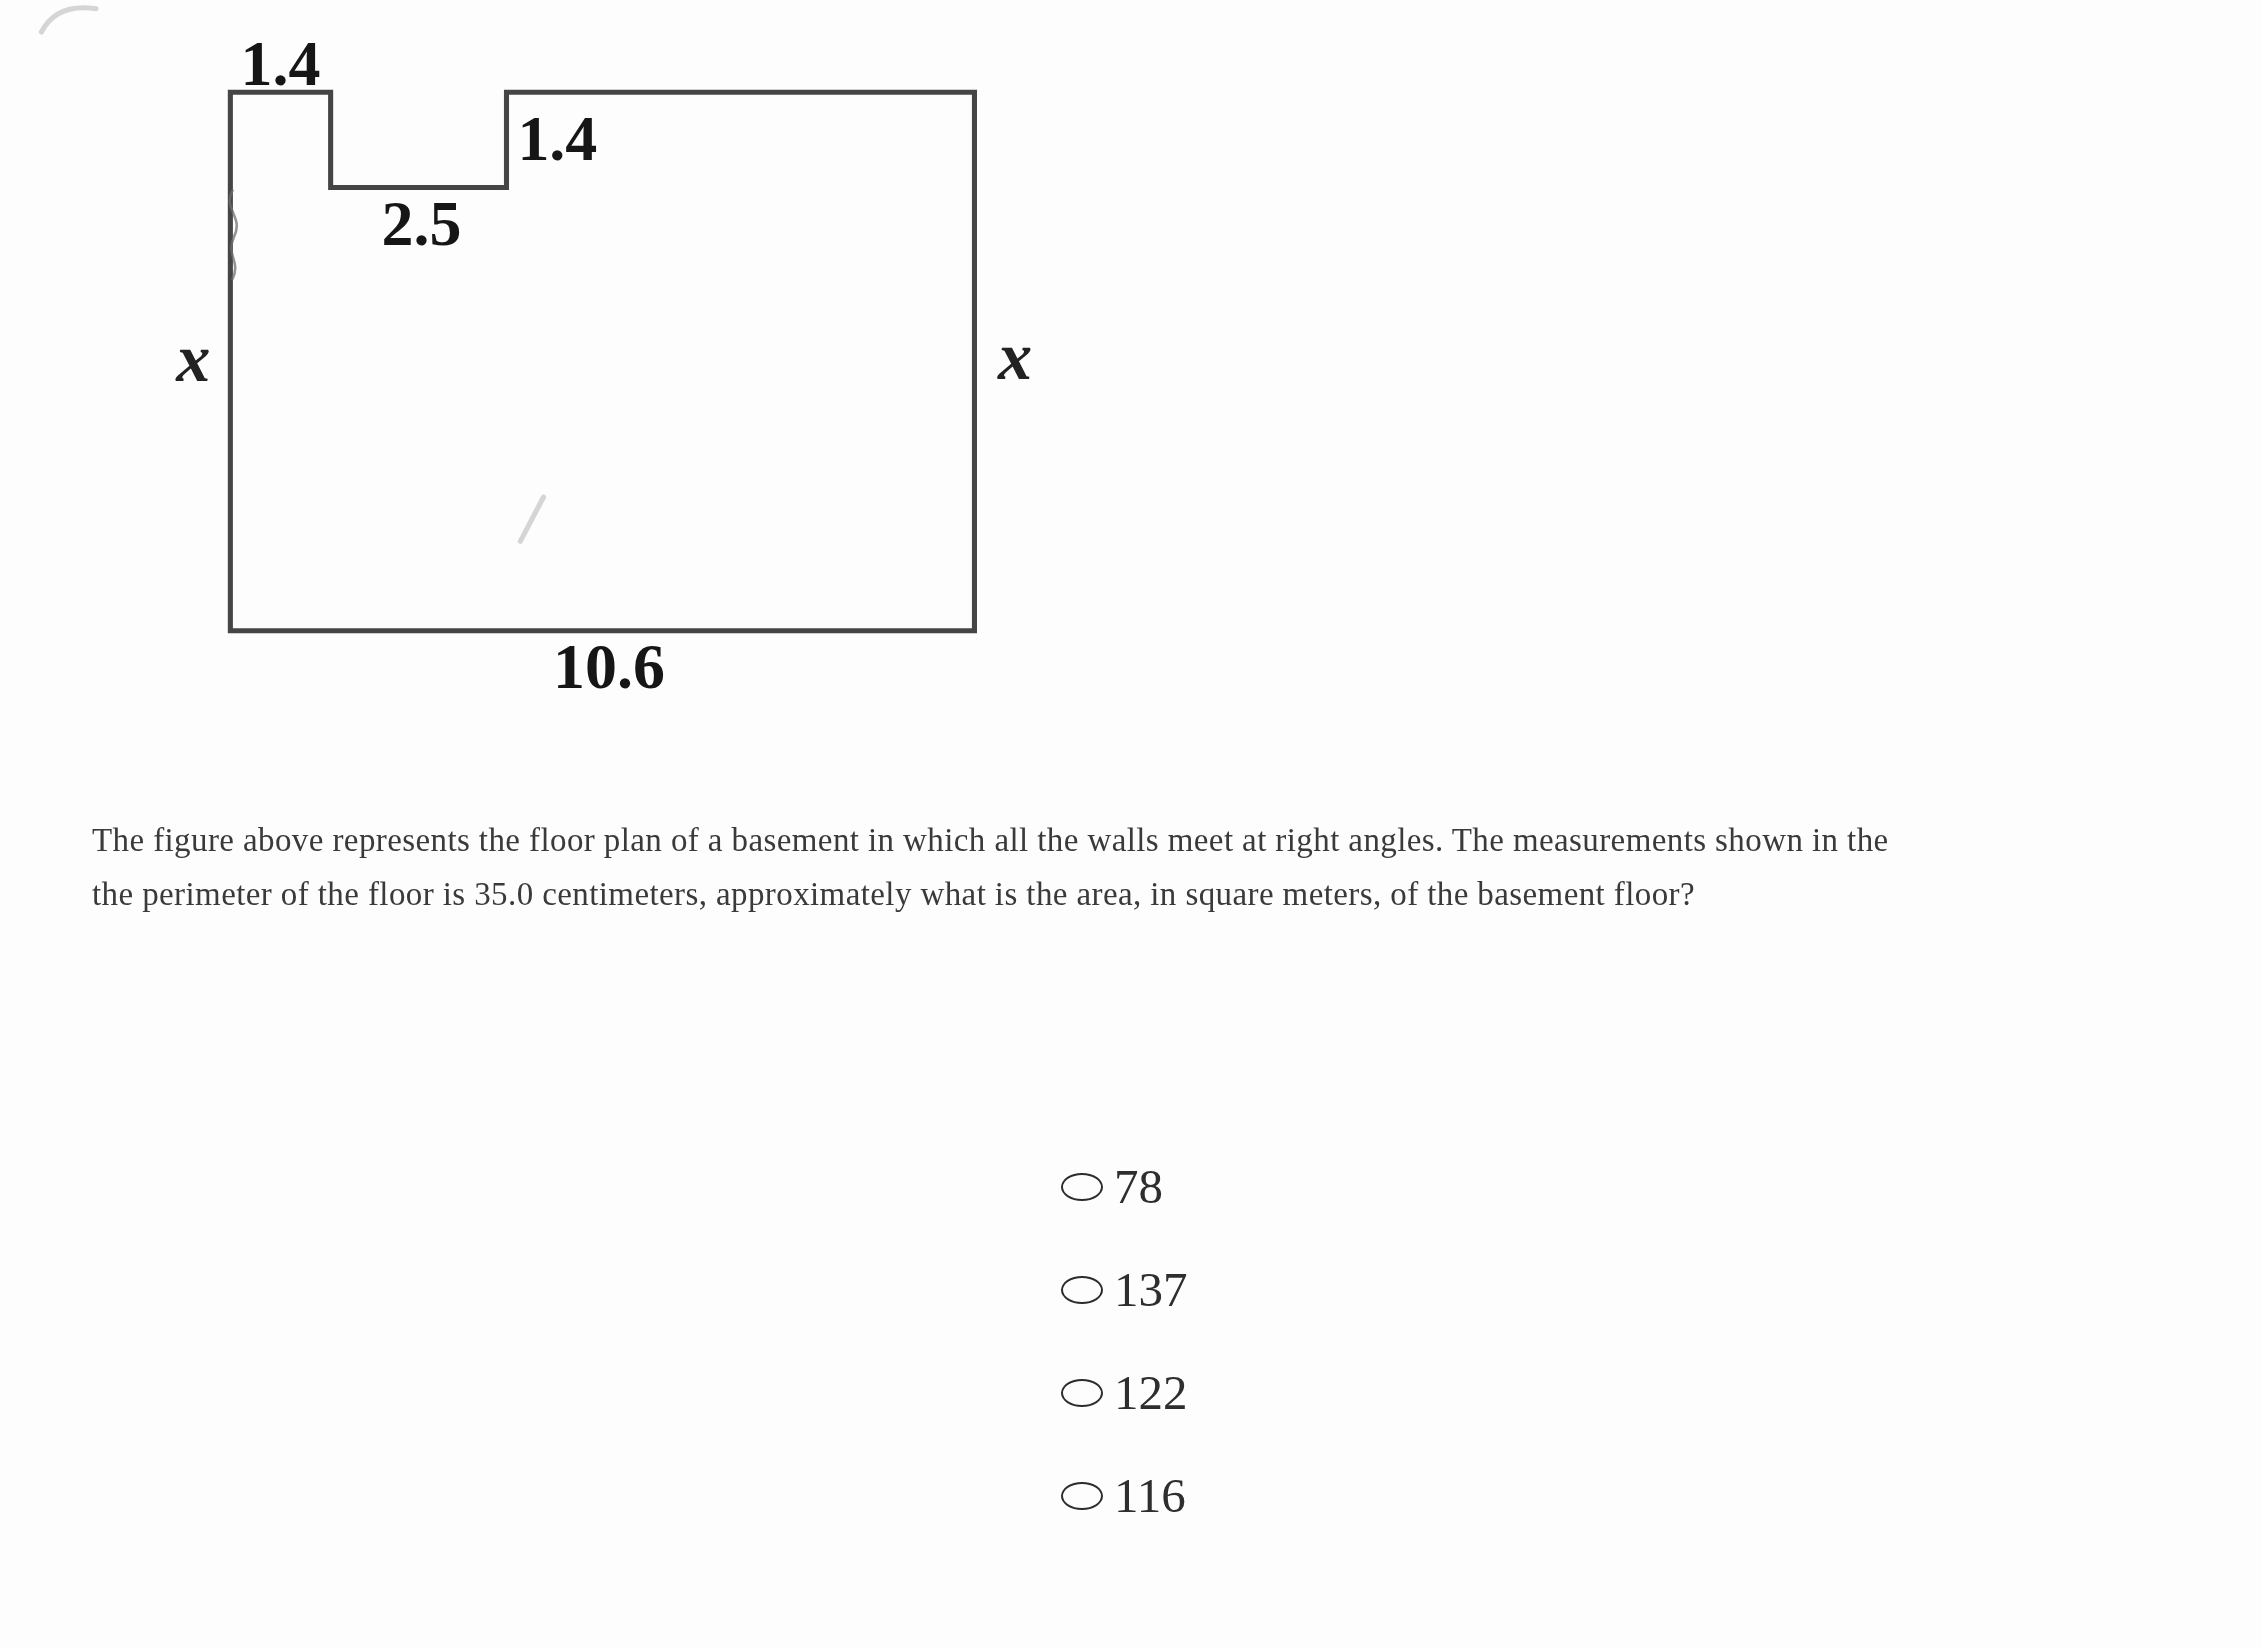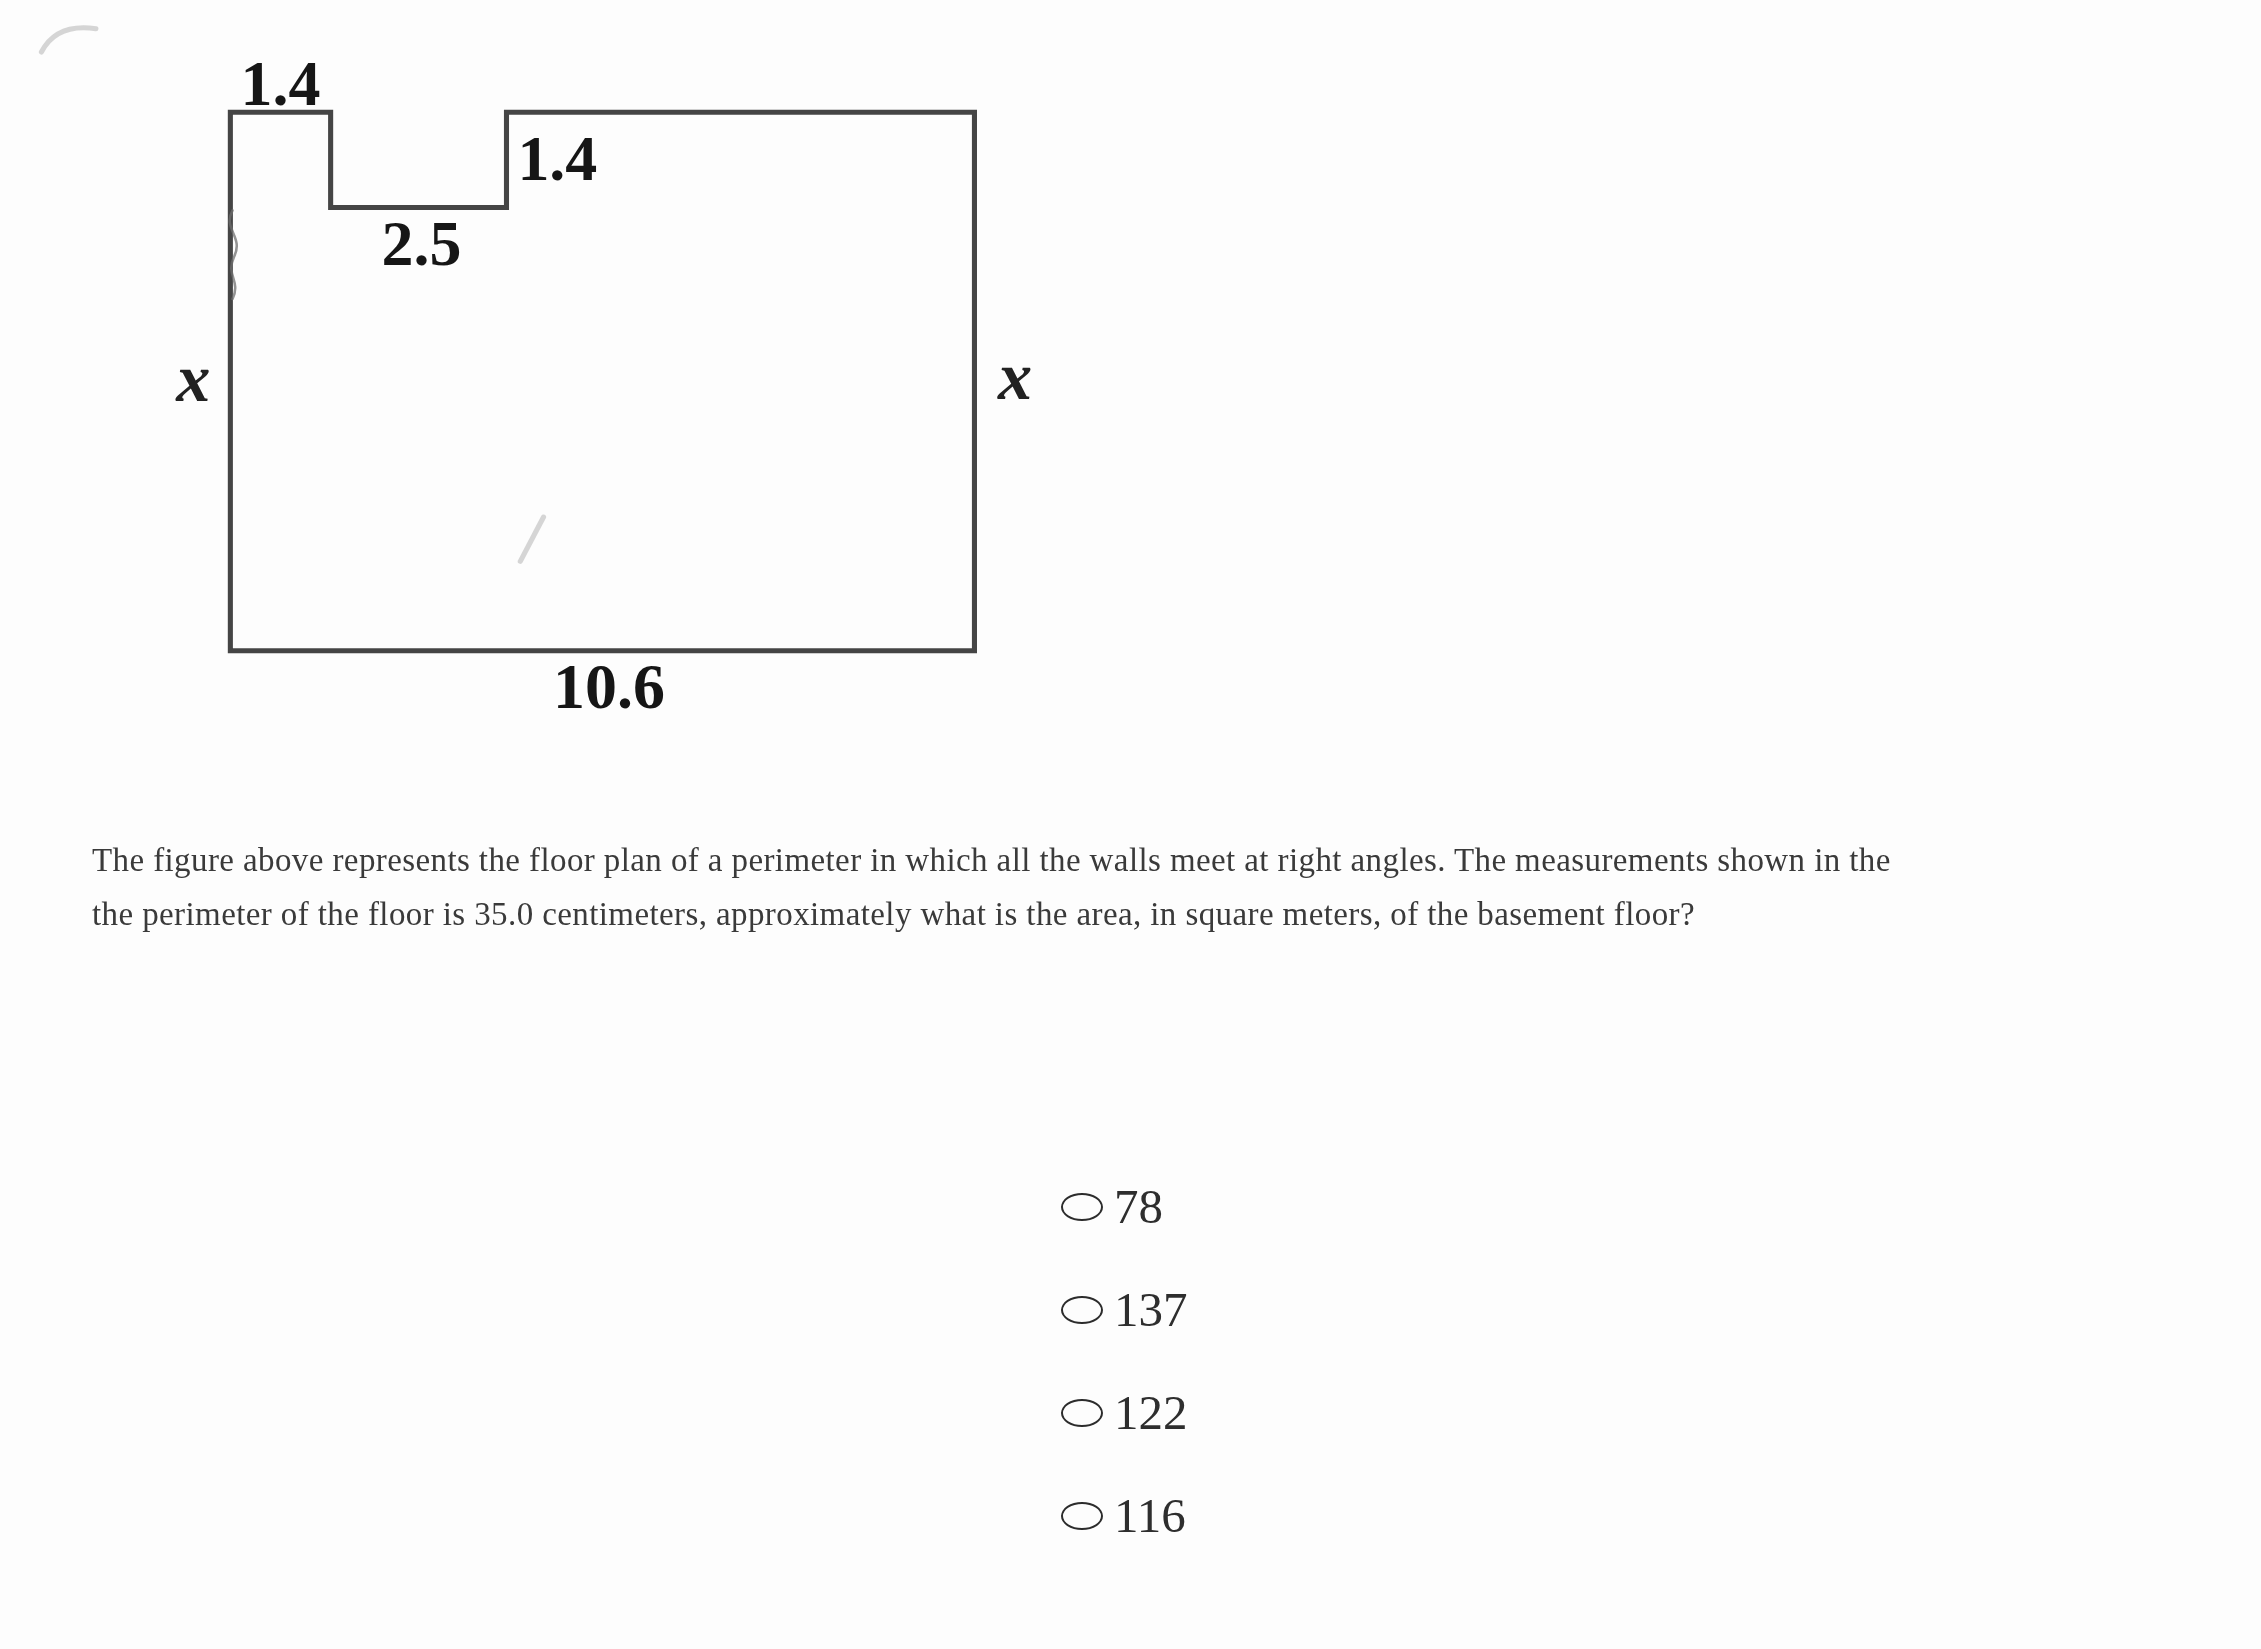--- a/index.html
+++ b/index.html
@@ -3,21 +3,20 @@
 <meta charset="utf-8">
 <style>
   html,body{margin:0;padding:0;background:#fdfdfd;}
   .page{
     position:relative;
     width:2261px;
     height:1542px;
     background:#fdfdfd;
     overflow:hidden;
     font-family:"Liberation Serif", serif;
-    margin-top:20px;
   }
 
   
   .figure{
     position:absolute;
     left:0; top:0;
     width:1090px; height:763px;
   }
   .outline{
     fill:none;
@@ -106,21 +105,21 @@
 
     <text class="fig-num" x="386" y="117" text-anchor="middle">1.4</text>
     <text class="fig-num" x="712" y="220" text-anchor="start">1.4</text>
     <text class="fig-num" x="580" y="337" text-anchor="middle">2.5</text>
     <text class="fig-var" x="266" y="524" text-anchor="middle">x</text>
     <text class="fig-var" x="1397" y="522" text-anchor="middle">x</text>
     <text class="fig-num" x="838" y="947" text-anchor="middle">10.6</text>
   </svg>
 
   <div class="question">
-    <div>The figure above represents the floor plan of a perimeter in which all the walls meet at right angles. The measurements shown in the</div>
+    <div>The figure above represents the floor plan of a basement in which all the walls meet at right angles. The measurements shown in the</div>
     <div>the perimeter of the floor is 35.0 centimeters, approximately what is the area, in square meters, of the basement floor?</div>
   </div>
 
   <div class="options">
     <div class="option">
       <span class="oval"></span>
       <span class="opt-label">78</span>
     </div>
     <div class="option">
       <span class="oval"></span>

